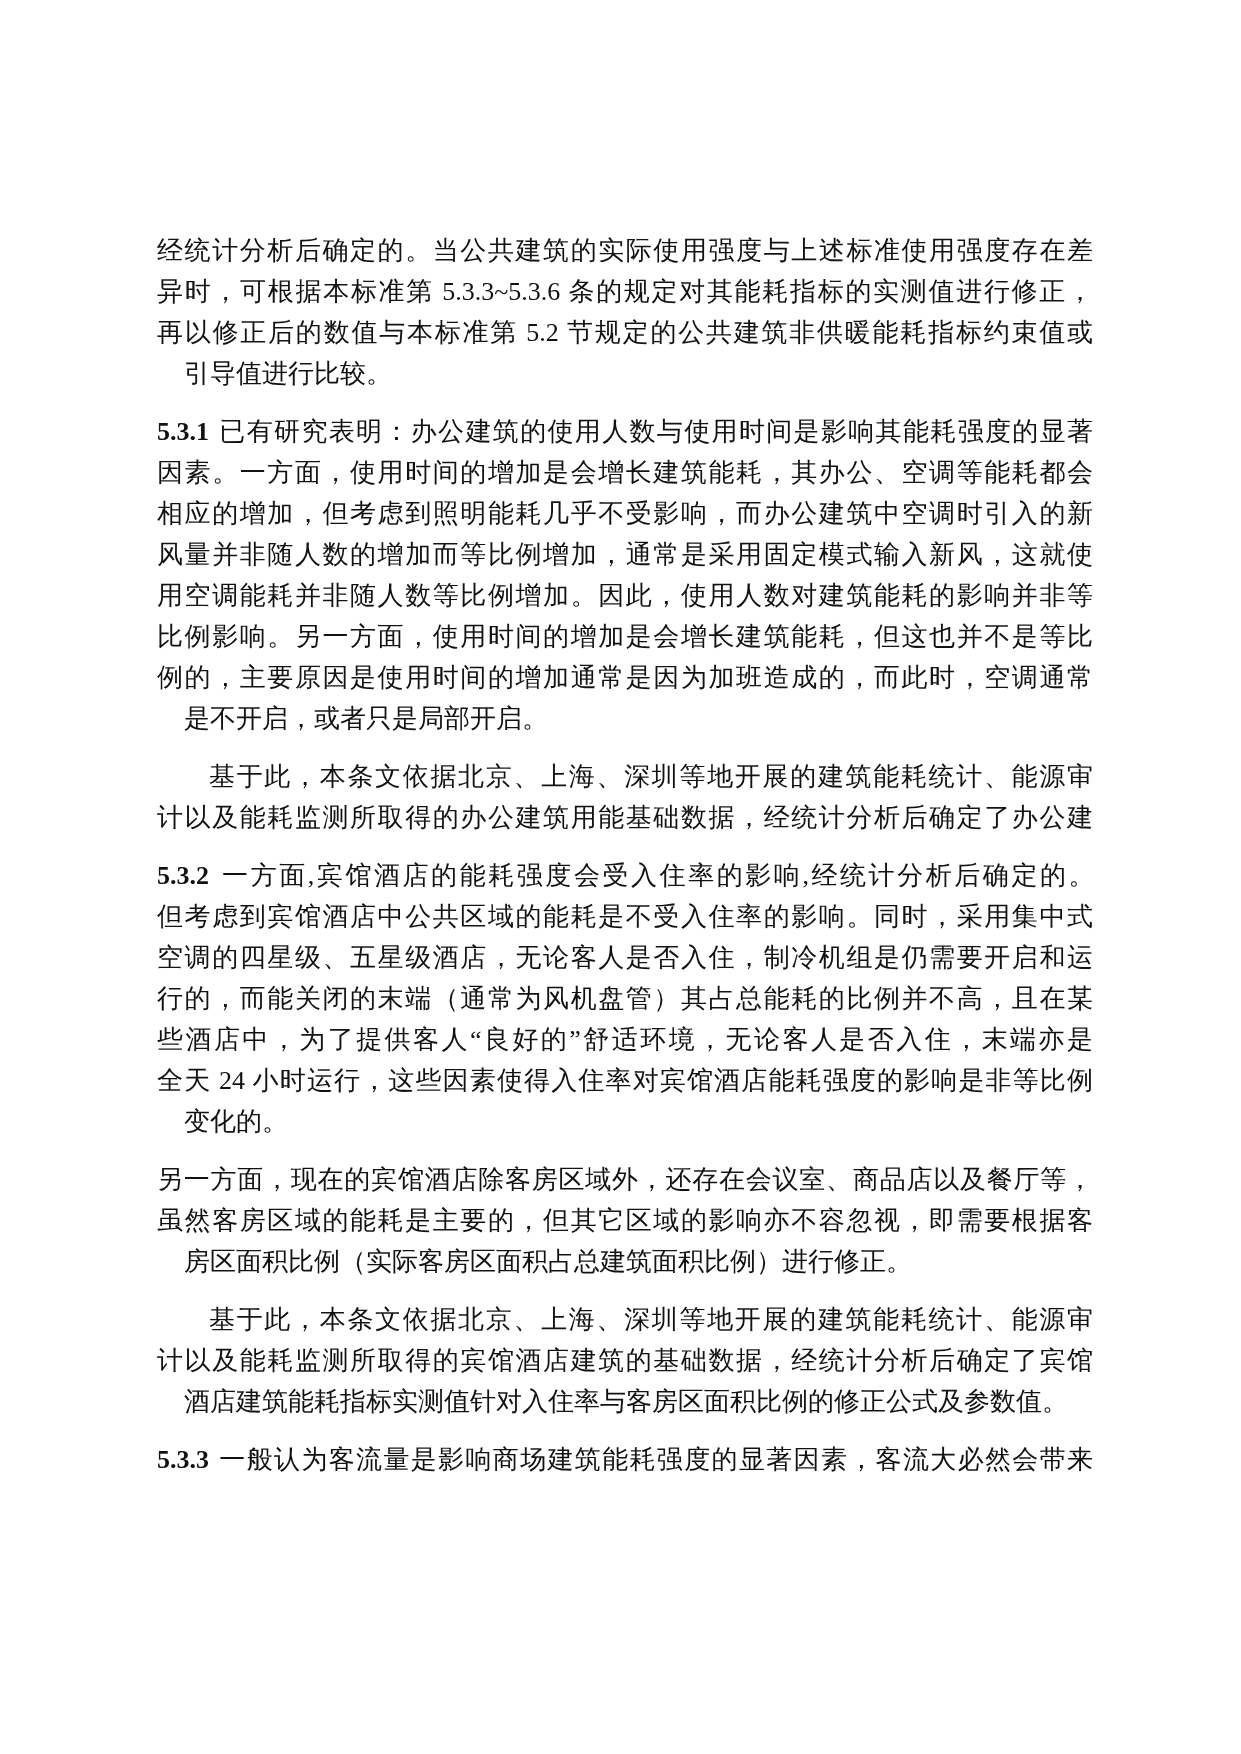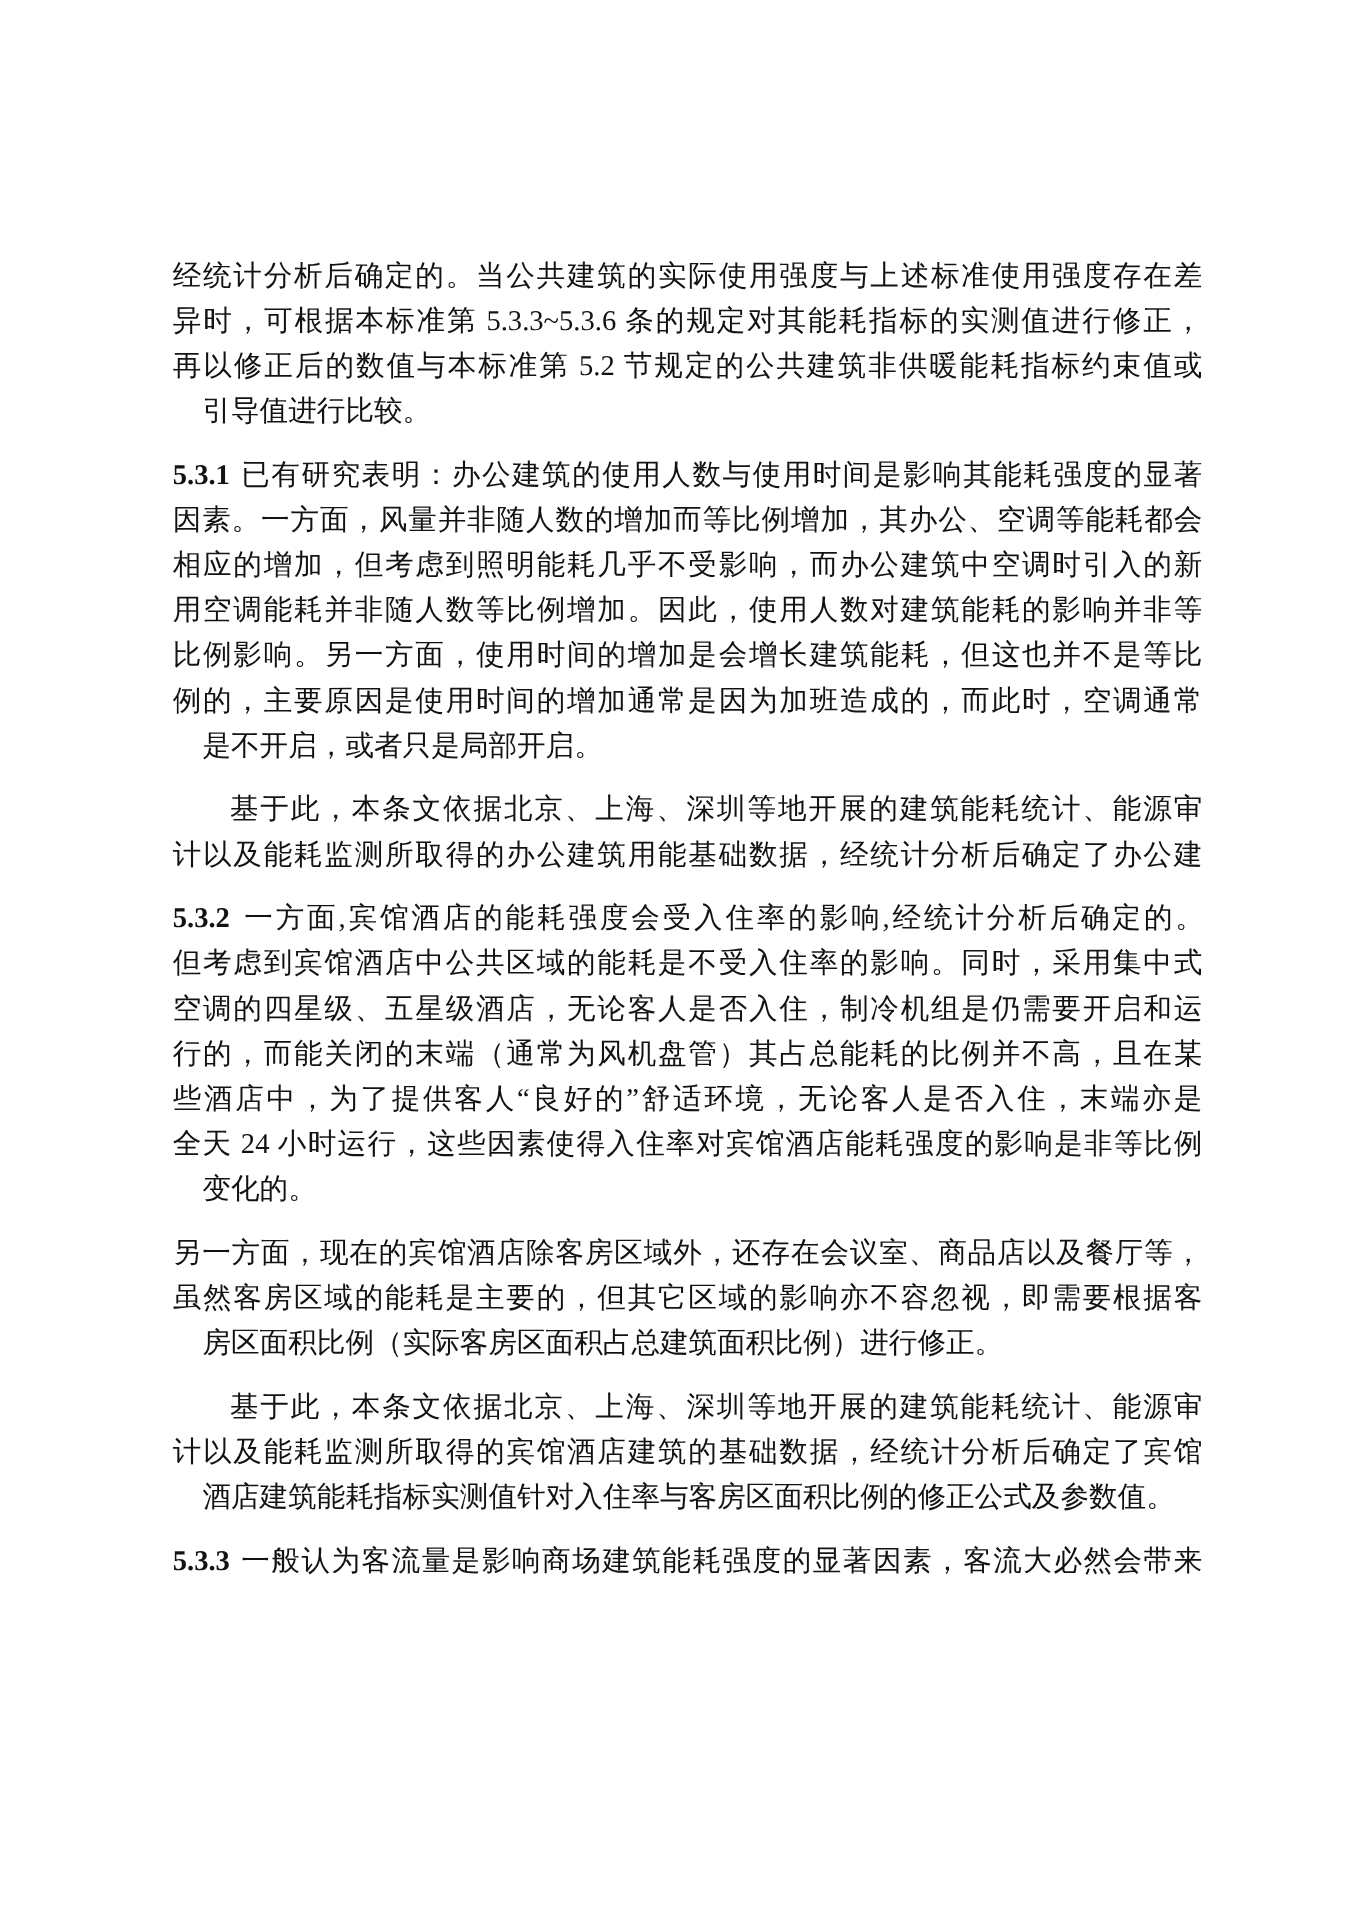--- a/index.html
+++ b/index.html
@@ -39,22 +39,23 @@
 
     <div class="para">
       <div class="line">经统计分析后确定的。当公共建筑的实际使用强度与上述标准使用强度存在差</div>
       <div class="line">异时，可根据本标准第 5.3.3~5.3.6 条的规定对其能耗指标的实测值进行修正，</div>
       <div class="line">再以修正后的数值与本标准第 5.2 节规定的公共建筑非供暖能耗指标约束值或</div>
       <div class="line last">引导值进行比较。</div>
     </div>
 
     <div class="para">
       <div class="line"><b class="clause">5.3.1</b><span>已有研究表明：办公建筑的使用人数与使用时间是影响其能耗强度的显著</span></div>
-      <div class="line">因素。一方面，风量并非随人数的增加而等比例增加，其办公、空调等能耗都会</div>
+      <div class="line">因素。一方面，使用时间的增加是会增长建筑能耗，其办公、空调等能耗都会</div>
       <div class="line">相应的增加，但考虑到照明能耗几乎不受影响，而办公建筑中空调时引入的新</div>
+      <div class="line">风量并非随人数的增加而等比例增加，通常是采用固定模式输入新风，这就使</div>
       <div class="line">用空调能耗并非随人数等比例增加。因此，使用人数对建筑能耗的影响并非等</div>
       <div class="line">比例影响。另一方面，使用时间的增加是会增长建筑能耗，但这也并不是等比</div>
       <div class="line">例的，主要原因是使用时间的增加通常是因为加班造成的，而此时，空调通常</div>
       <div class="line last">是不开启，或者只是局部开启。</div>
     </div>
 
     <div class="para">
       <div class="line ind">基于此，本条文依据北京、上海、深圳等地开展的建筑能耗统计、能源审</div>
       <div class="line">计以及能耗监测所取得的办公建筑用能基础数据，经统计分析后确定了办公建</div>
     </div>

